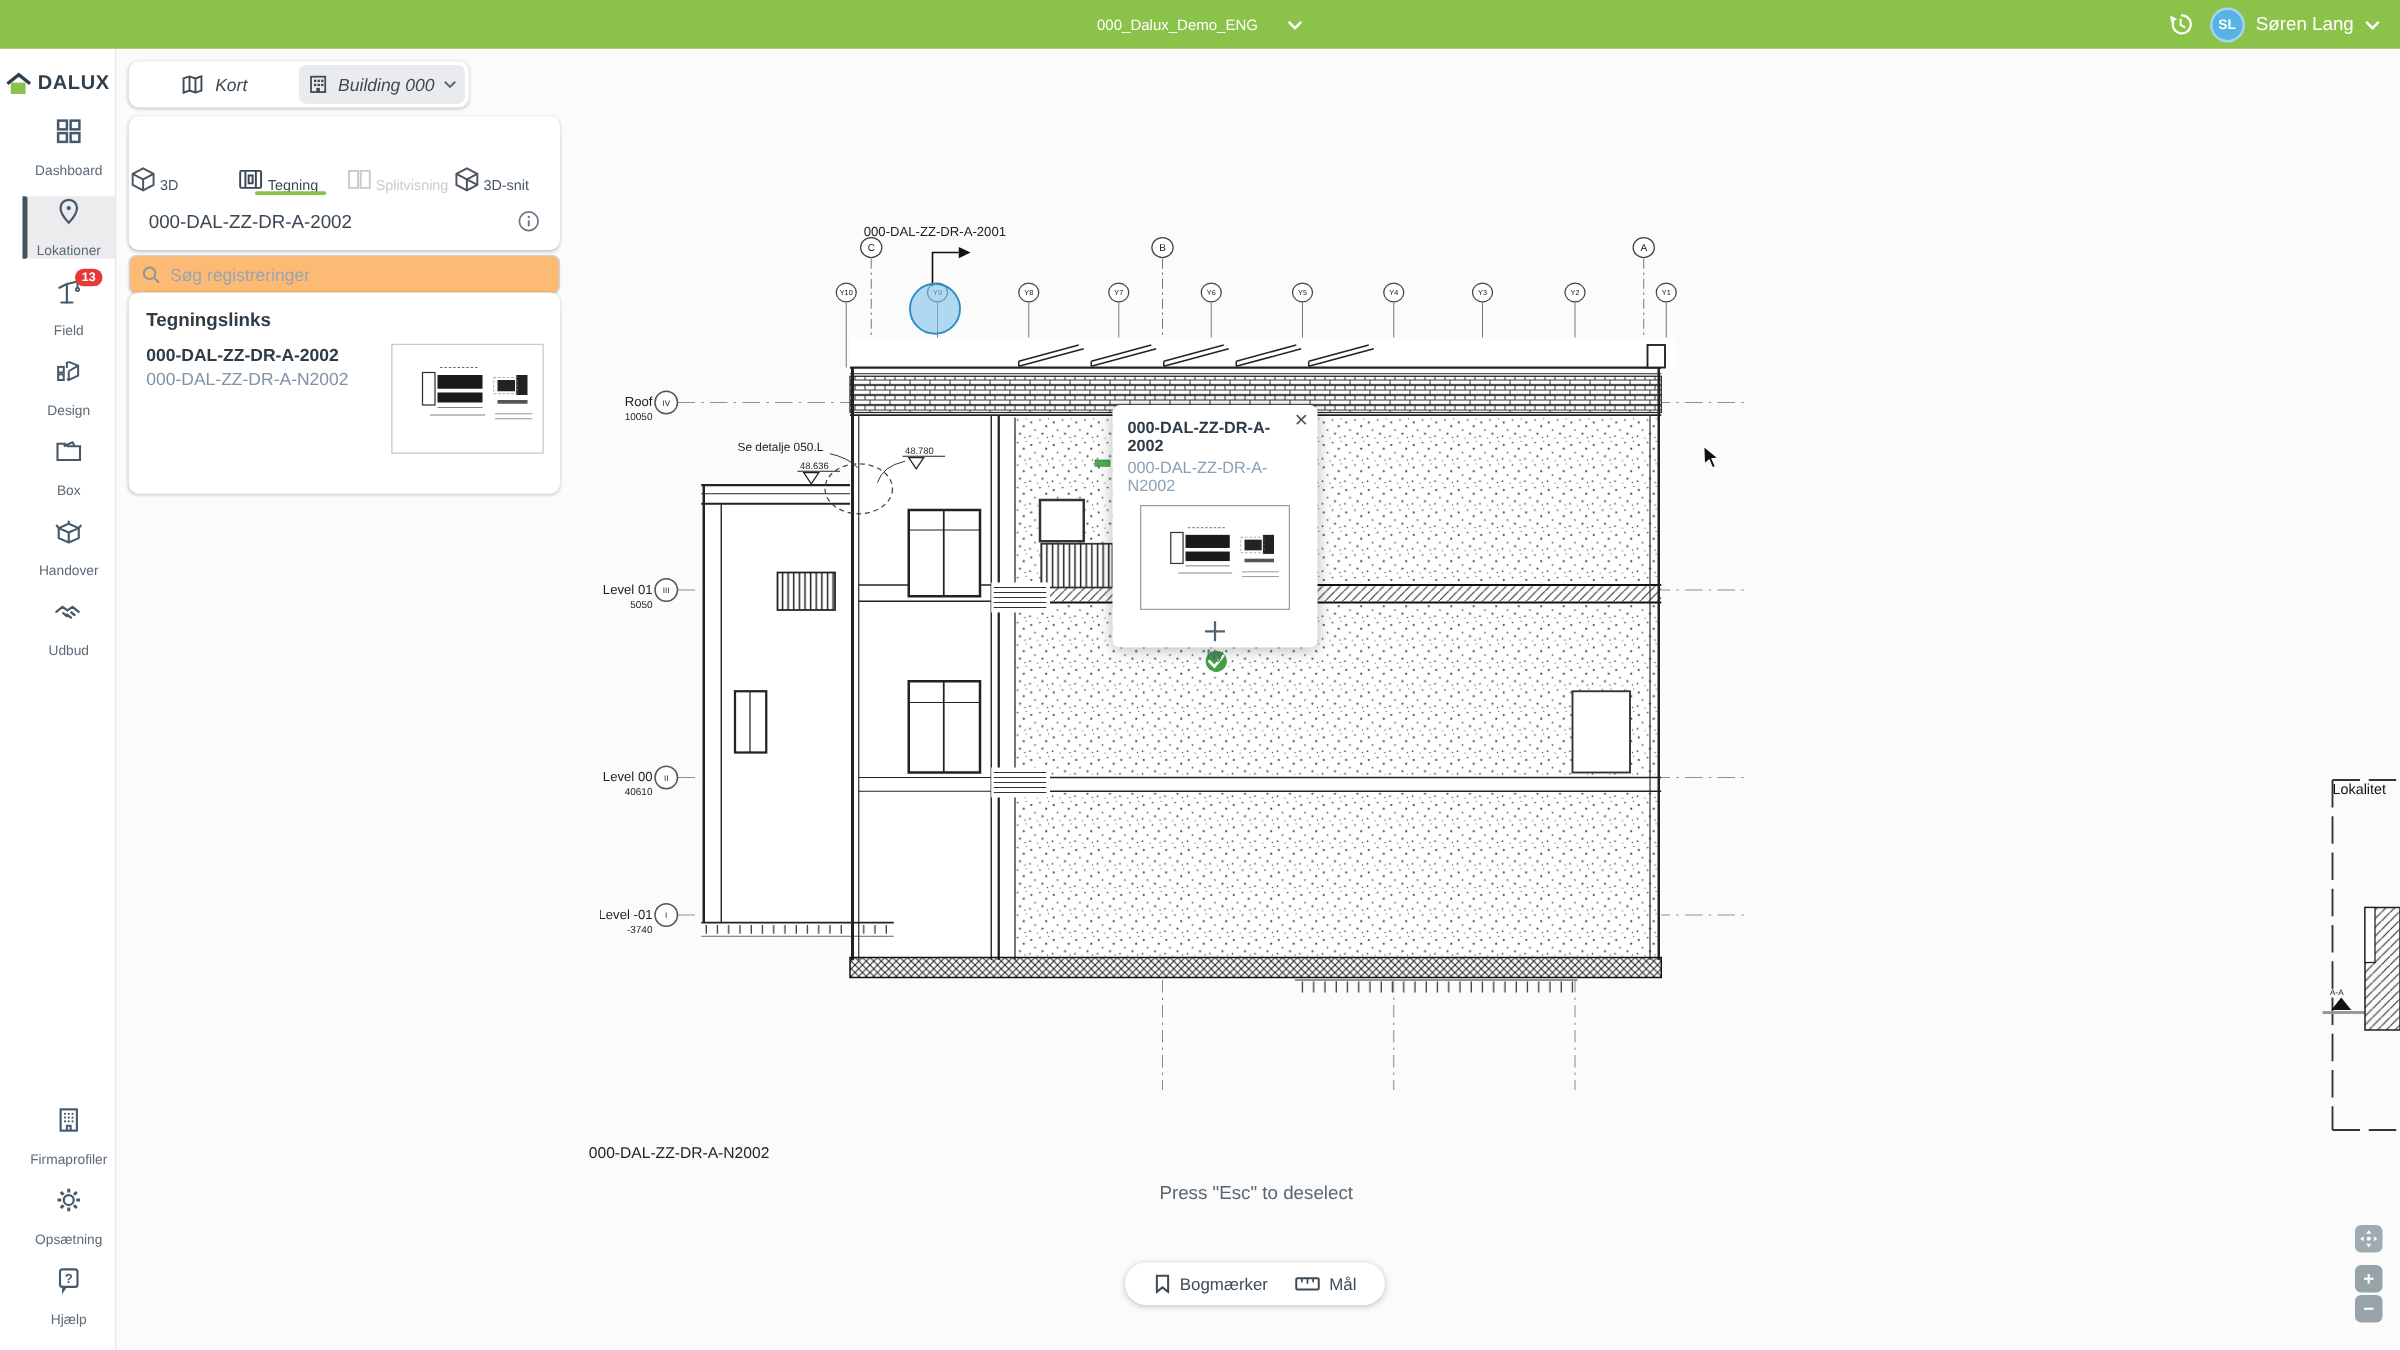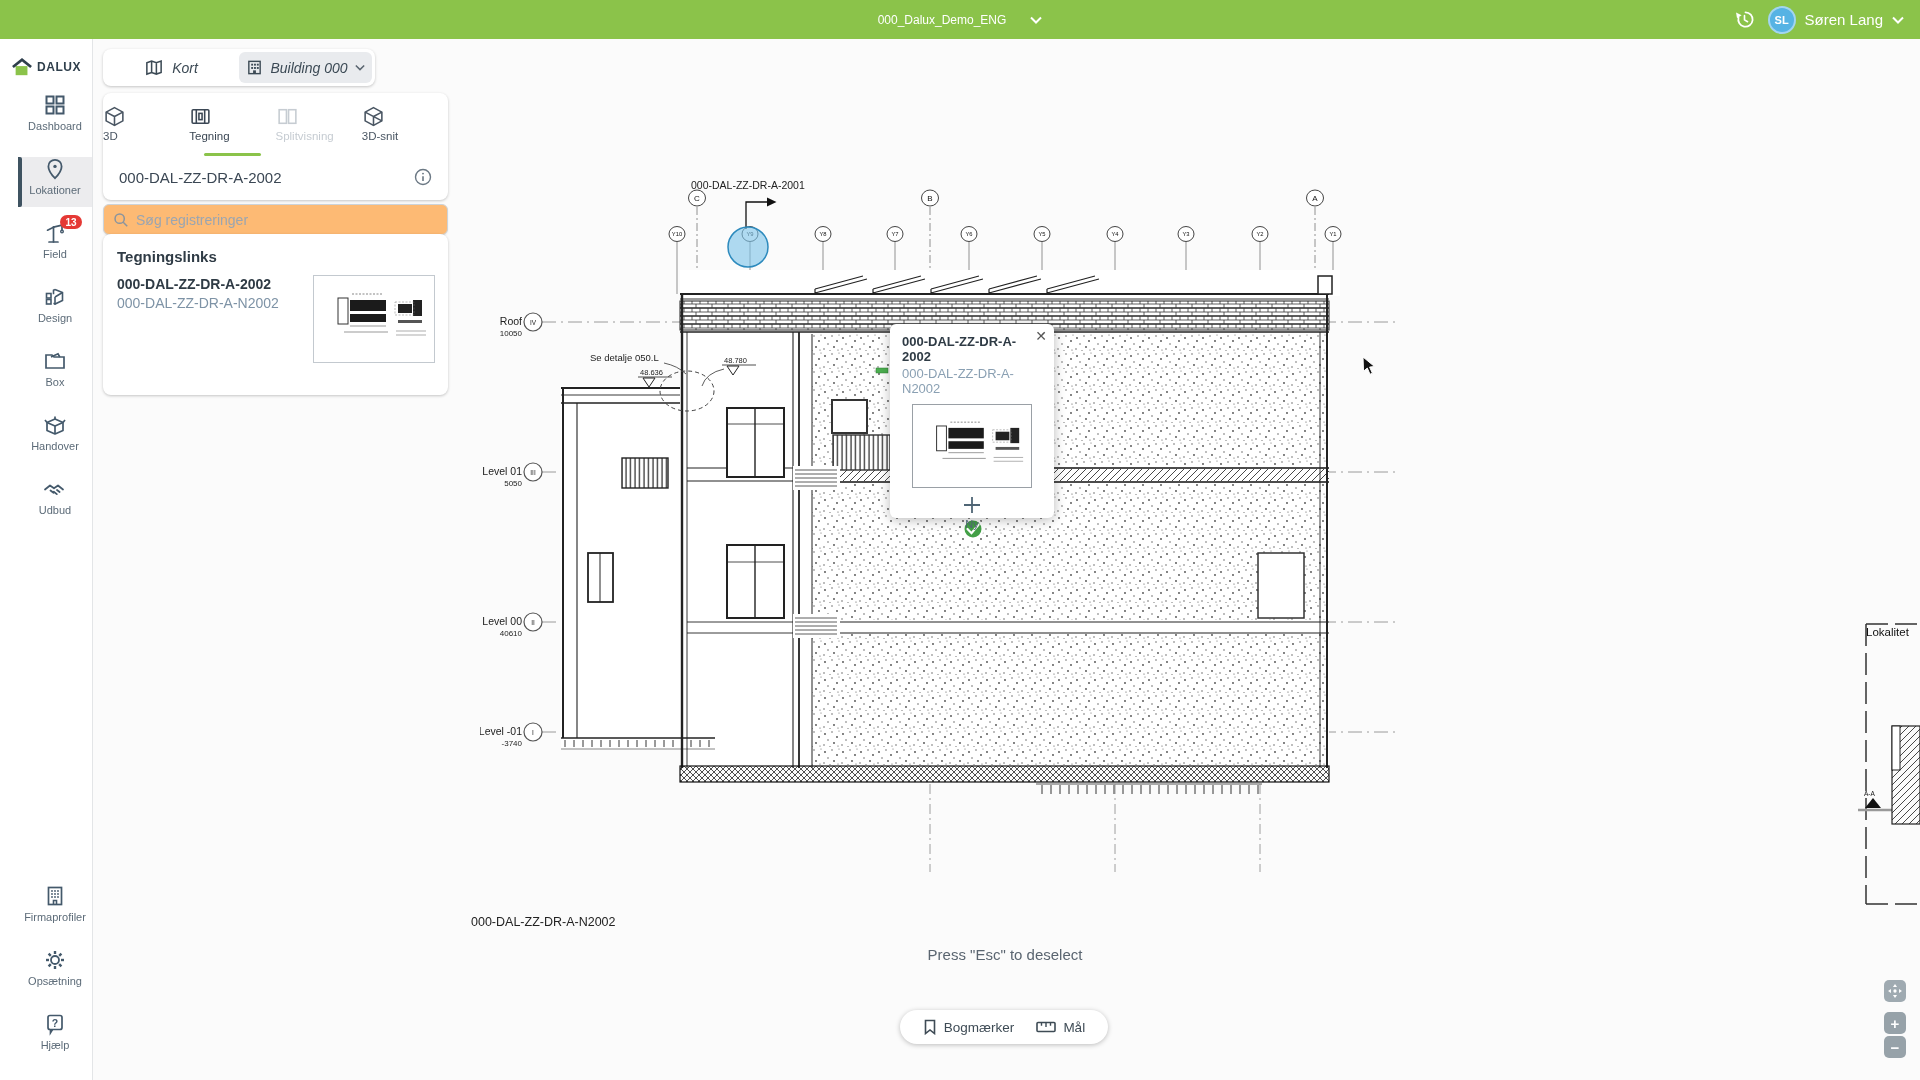--- a/index.html
+++ b/index.html
@@ -13,45 +13,45 @@
   .tb-title { display:flex; align-items:center; gap:24px; color:#fff; font-size:12px; cursor:pointer; }
   .tb-right { position:absolute; right:16px; top:0; height:100%; display:flex; align-items:center; gap:12px; color:#fff; }
   .avatar { width:28px; height:28px; border-radius:50%; background:#56b3e4; border:2px solid rgba(255,255,255,.45);
     display:flex; align-items:center; justify-content:center; font-size:11px; font-weight:bold; color:#fff; }
   .tb-name { font-size:15px; }
 
   
   .sidebar { position:absolute; top:39px; left:0; width:93px; bottom:0; background:#fff;
     border-right:1px solid #e3e5e7; z-index:30; }
   .logo { height:28px; margin-top:14px; display:flex; align-items:center; justify-content:center; gap:4px; }
-  .logo-text { font-size:12px; font-weight:bold; color:#2f3f4c; letter-spacing:.5px; }
+  .logo-text { font-size:16px; font-weight:bold; color:#2f3f4c; letter-spacing:.5px; }
   .nav { margin-top:12px; }
   .nav-item { position:relative; height:50px; margin-bottom:14px; display:flex; flex-direction:column;
-    align-items:center; justify-content:flex-start; cursor:pointer;margin-left:18px; }
+    align-items:center; justify-content:space-between; cursor:pointer;margin-left:18px; }
   .nav-item .lbl { font-size:11px; color:#5c6b78; margin-top:3px; white-space:nowrap; }
   .nav-item.active { background:#ececee; }
   .nav-item.active::before { content:""; position:absolute; left:0; top:0; bottom:0; width:4px;
     background:#3f5361; border-radius:0 2px 2px 0; }
   .nav-ic { position:relative; width:24px; height:24px; }
   .badge { position:absolute; top:-6px; right:-15px; min-width:22px; height:14px; background:#e53935;
     border-radius:8px; color:#fff; font-size:10px; font-weight:bold; display:flex; align-items:center;
     justify-content:center; padding:0 4px; }
   .sb-footer { position:absolute; bottom:4px; left:0; right:0; }
 
   
   .card { position:absolute; background:#fff; border-radius:8px; box-shadow:0 1px 3px rgba(0,0,0,.22); z-index:20; }
   #card-top { left:103px; top:49px; width:272px; height:37px;font-style:italic; }
   .kort-btn { position:absolute; left:0; top:0; width:136px; height:100%; display:flex; align-items:center;
     justify-content:center; gap:8px; font-size:14px; color:#3c4a55; cursor:pointer; }
   .building-seg { position:absolute; left:136px; right:3px; top:3px; bottom:3px; background:#e9ebee;
     border-radius:6px; display:flex; align-items:center; justify-content:center; gap:7px; font-size:14px;
     color:#3c4a55; cursor:pointer; }
   #card-tabs { left:103px; top:93px; width:345px; height:107px; }
   .tabs { display:flex; height:62px; padding-top:8px; }
-  .tab { flex:1; display:flex; flex-direction:column; align-items:flex-start; gap:2px; padding-top:4px;
+  .tab { flex:1; display:flex; flex-direction:row; align-items:flex-end; gap:2px; padding-top:4px;
     position:relative; font-size:11.5px; color:#4a5663; cursor:pointer; }
   .tab.active { color:#3b4754; }
   .tab.active::after { content:""; position:absolute; bottom:-1px; left:15px; right:15px; height:3px;
     background:#8bc34a; border-radius:2px; }
   .tab.disabled { color:#c6ccd2; cursor:default; }
   .code-row { display:flex; align-items:center; justify-content:space-between; padding:13px 16px 0 16px;
     font-size:15px; color:#3b4754; }
   .search-wrap { position:absolute; left:103px; top:204px; width:345px; height:31px; background:#fdba74;
     border:1px solid #ccd3d9; border-radius:6px; display:flex; align-items:center; padding:0 9px; gap:7px;
     z-index:20; box-shadow:0 1px 2px rgba(0,0,0,.08); }

